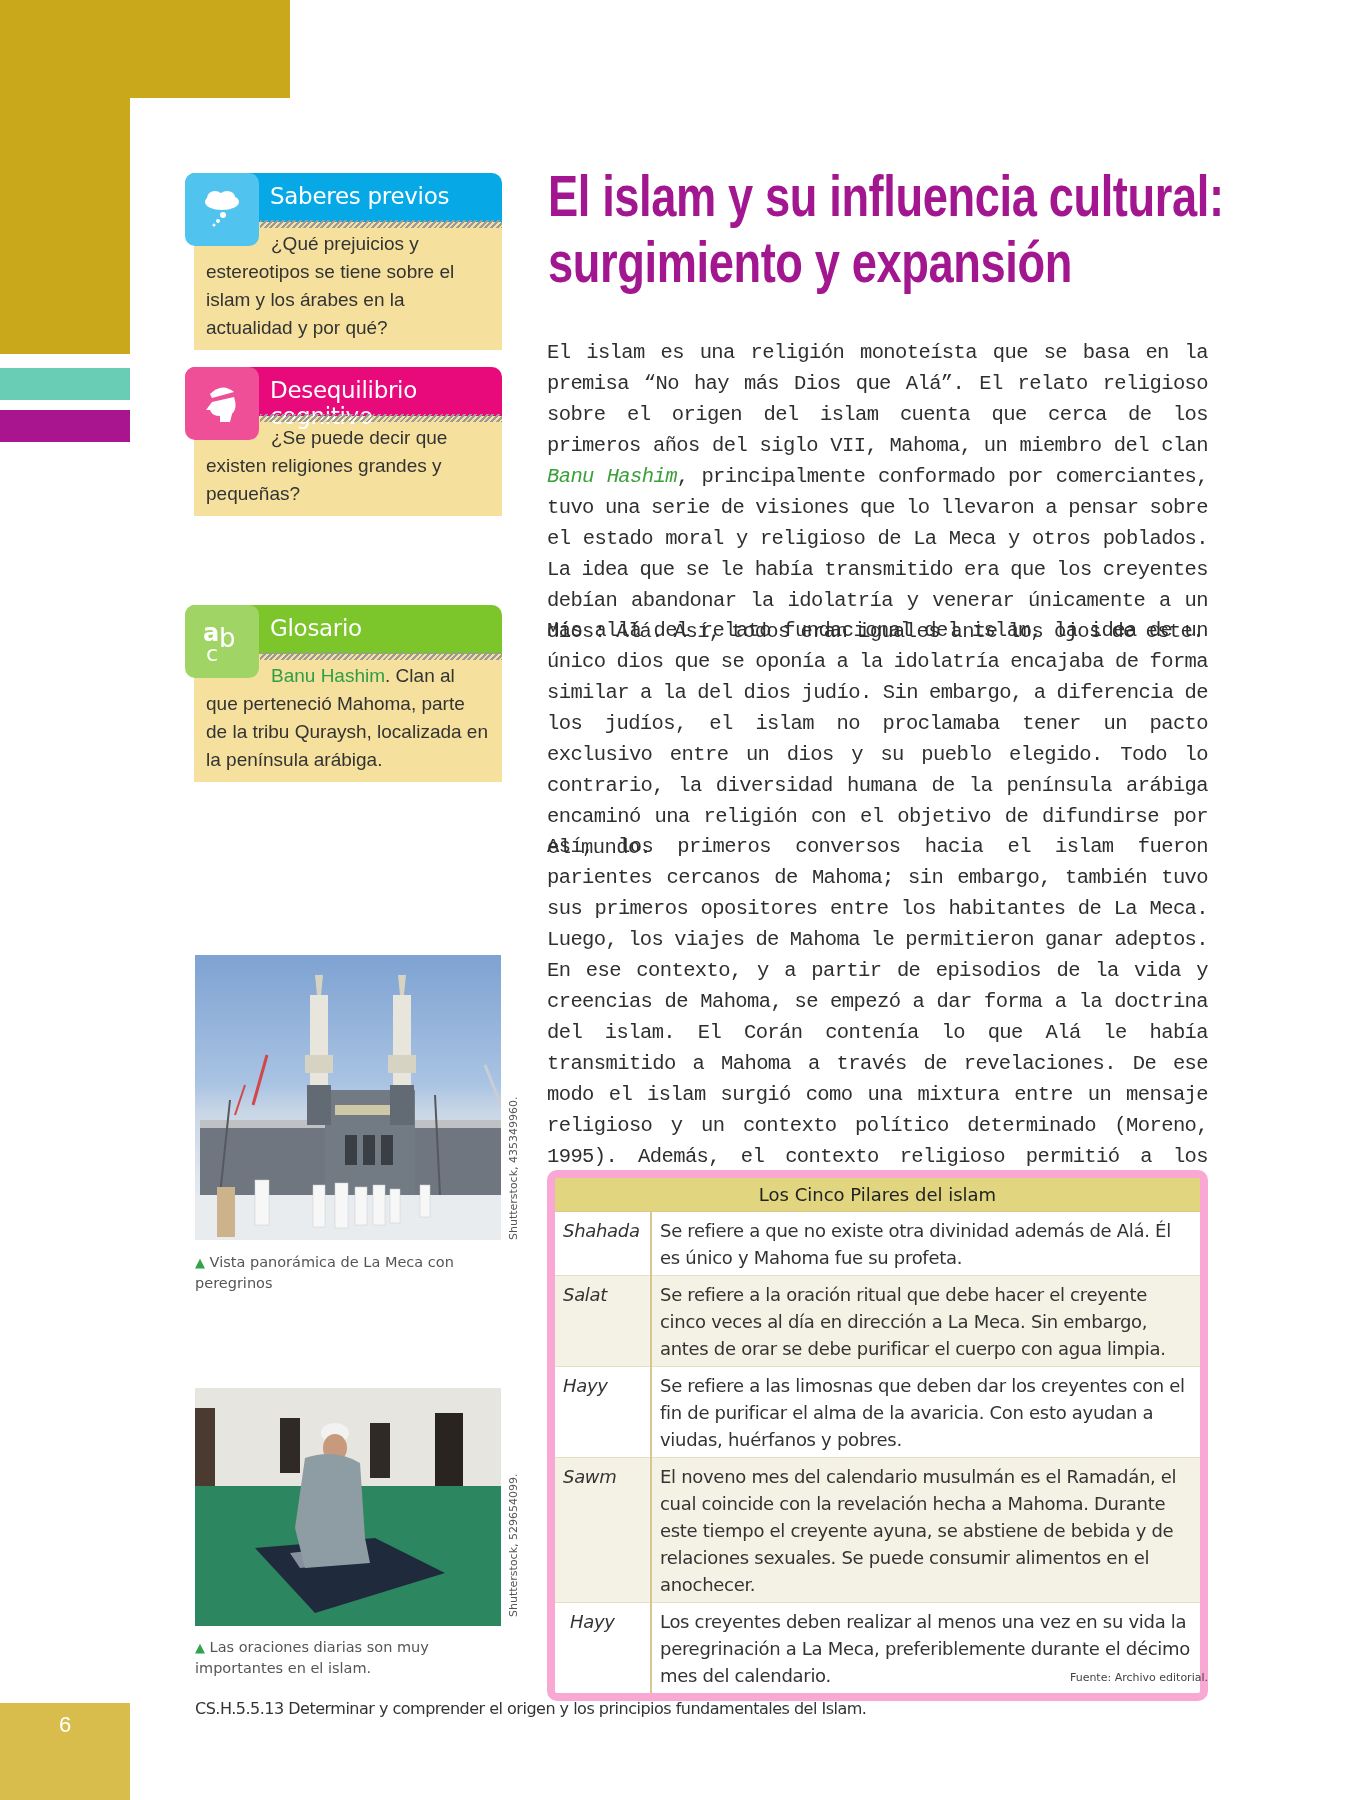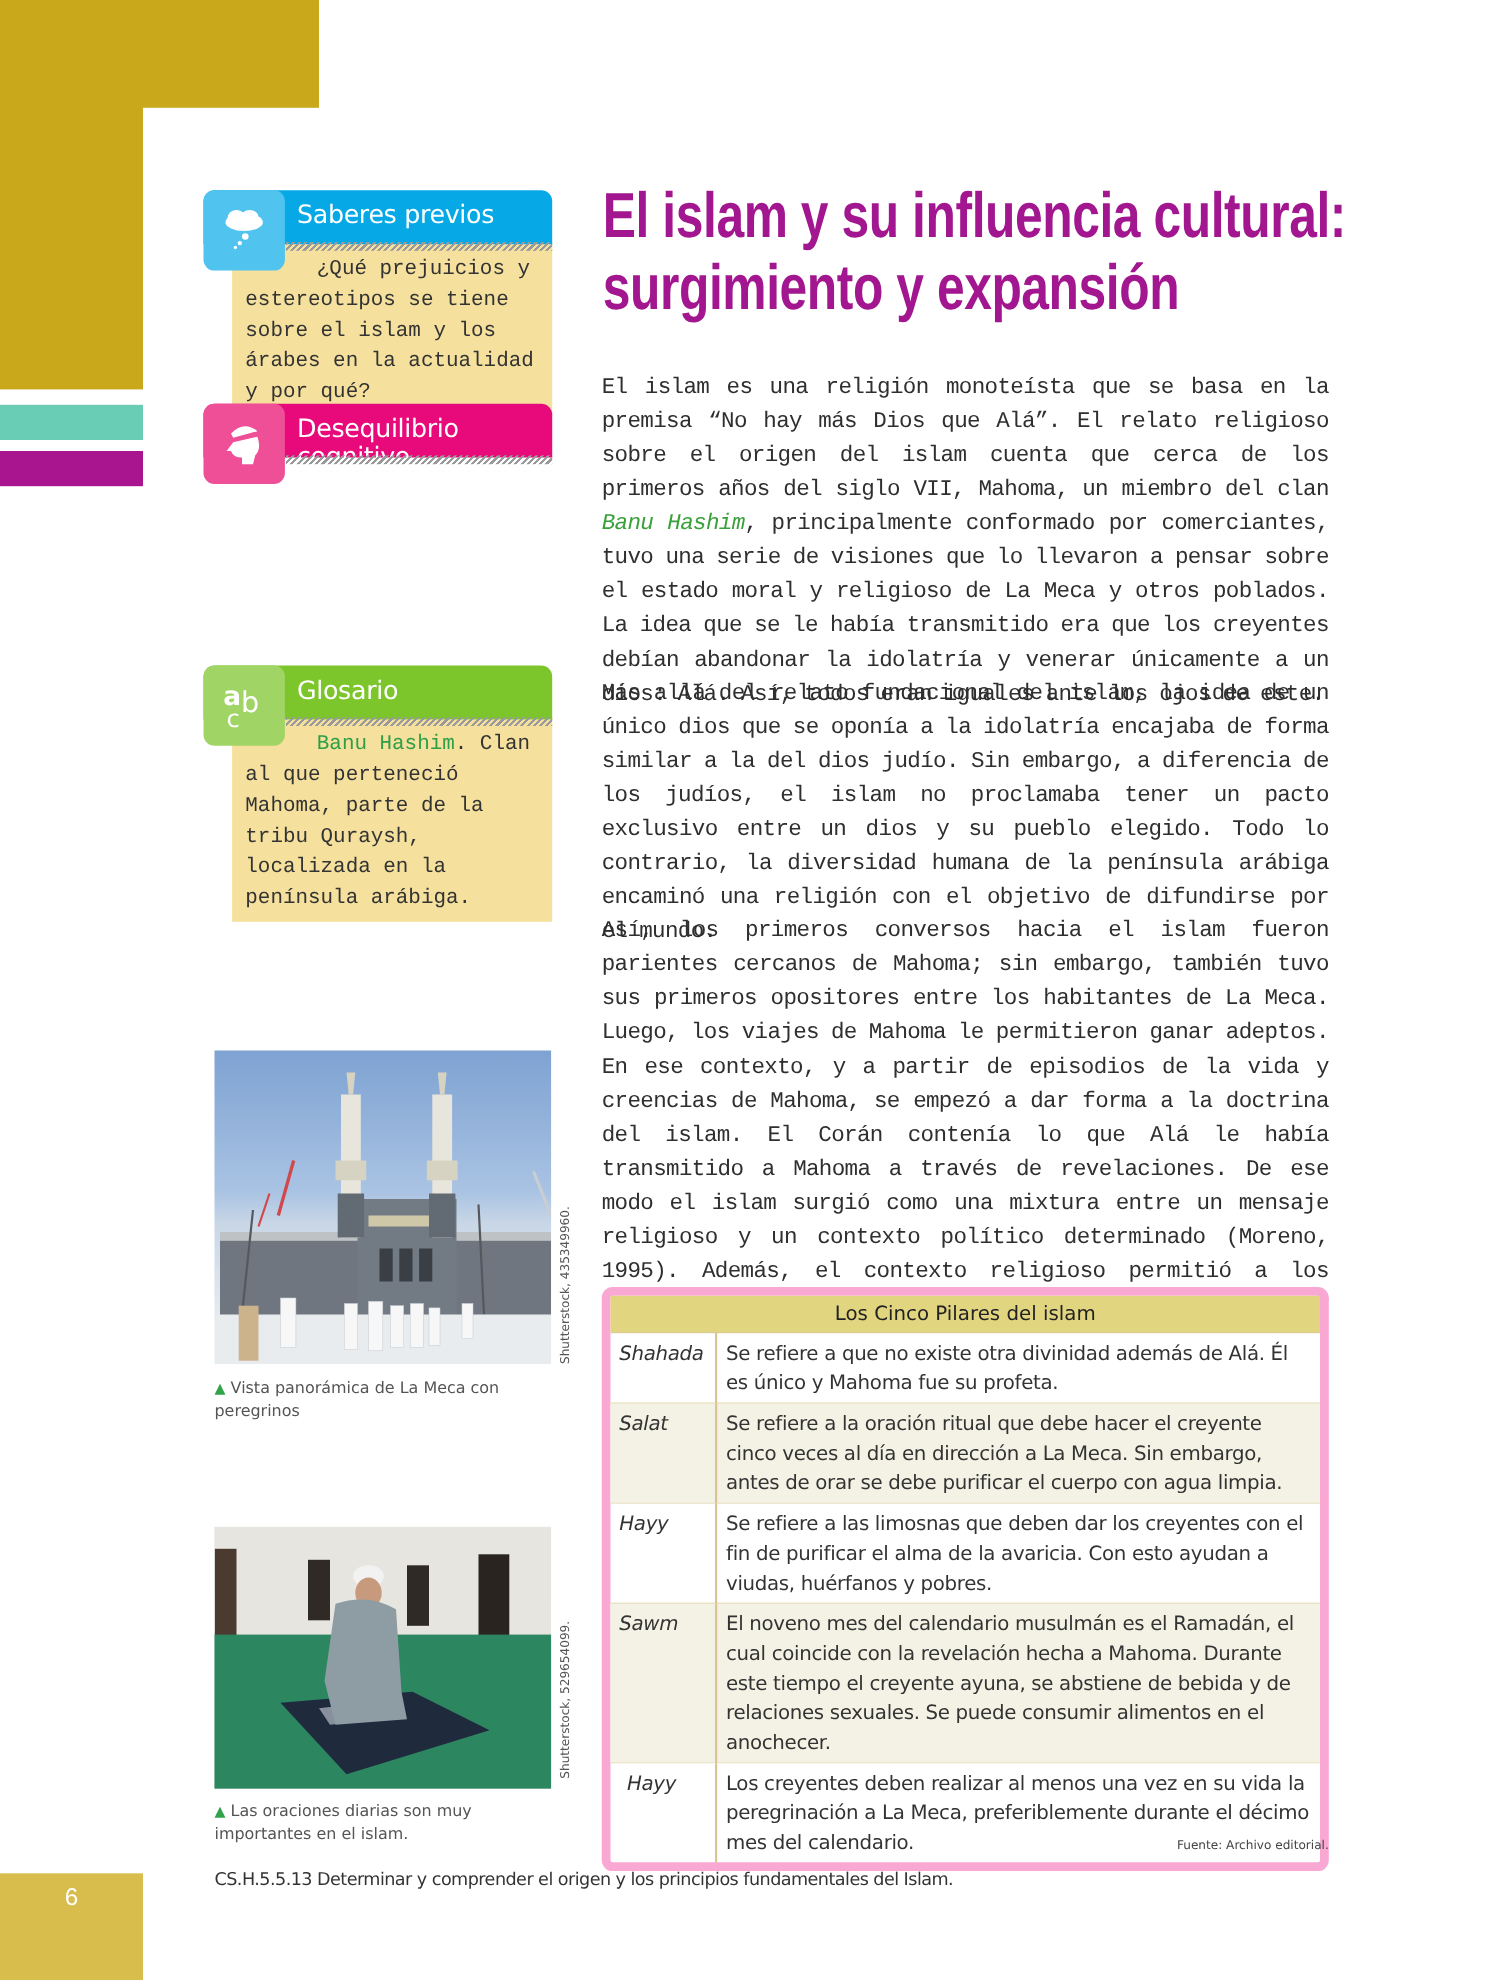--- a/index.html
+++ b/index.html
@@ -14,21 +14,21 @@
   .deco-bottom { position: absolute; left: 0; top: 1703px; width: 130px; height: 97px; background: #d8bd4c; }
   .page-number { position: absolute; left: 0; top: 1712px; width: 130px; text-align: center; color: #fff; font-size: 22px; font-family: "Liberation Sans", sans-serif; font-stretch: condensed; }
 
   
   .sidebox { position: absolute; left: 185px; width: 317px; }
   .sidebox .head { position: relative; height: 49px; border-radius: 10px 10px 0 0; margin-left: 0; }
   .sidebox .head .title { position: absolute; left: 85px; top: 10px; color: #fff; font-weight: normal; font-size: 23px; font-family: "DejaVu Sans", sans-serif; letter-spacing: -0.3px; }
   .sidebox .head .hatch { position: absolute; left: 75px; right: 0; bottom: -6px; height: 8px;
     background: repeating-linear-gradient(135deg, #9a9a9a 0 2px, transparent 2px 4px); }
   .sidebox .iconbox { position: absolute; left: 0; top: 0; width: 74px; height: 73px; border-radius: 10px; z-index: 2; display: flex; align-items: center; justify-content: center; }
-  .sidebox .body { background: #f5e19d; margin-left: 26px; padding: 14px 12px 8px 12px; font-size: 19px; line-height: 28px; color: #333; font-family: Liberation Mono, monospace; font-weight: 300; }
+  .sidebox .body { background: #f5e19d; margin-left: 9px; padding: 14px 12px 8px 12px; font-size: 19px; line-height: 28px; color: #333; font-family: Liberation Sans, sans-serif; font-weight: 300; }
   .sidebox .body .indent { display: inline-block; width: 65px; }
 
   .sb-blue .head { background: #06a9e6; }
   .sb-blue .iconbox { background: #50c3ef; }
   .sb-pink .head { background: #e8097a; }
   .sb-pink .iconbox { background: #ef4f97; }
   .sb-green .head { background: #7cc62b; }
   .sb-green .iconbox { background: #a0d566; }
   .gloss-term { color: #2e9e47; }
 
@@ -95,20 +95,23 @@
 <div class="sidebox sb-pink" style="top:367px;">
   <div class="iconbox">
     <svg width="44" height="48" viewBox="0 0 44 48">
       <path d="M10 14 Q22 2 34 12 L12 18 Z" fill="#fff"></path>
       <path d="M12 22 L34 17 Q38 28 32 34 L30 42 L20 42 L20 36 Q12 36 10 30 L6 30 Z" fill="#fff"></path>
     </svg>
   </div>
   <div class="head">
     <span class="title">Desequilibrio cognitivo</span>
     <span class="hatch"></span>
+  </div>
+  <div class="body" style="padding-top:8px;">
+    <span class="indent"></span><span>¿Se puede decir que existen religiones grandes y pequeñas?</span>
   </div>
 </div>
 
 <div class="sidebox sb-green" style="top:605px;">
   <div class="iconbox">
     <svg width="50" height="50" viewBox="0 0 50 50">
       <text x="6" y="24" font-family="DejaVu Sans, sans-serif" font-size="24" font-weight="bold" fill="#fff">a</text>
       <text x="22" y="30" font-family="DejaVu Sans, sans-serif" font-size="26" fill="#fff">b</text>
       <text x="9" y="44" font-family="DejaVu Sans, sans-serif" font-size="22" fill="#fff">c</text>
     </svg>

